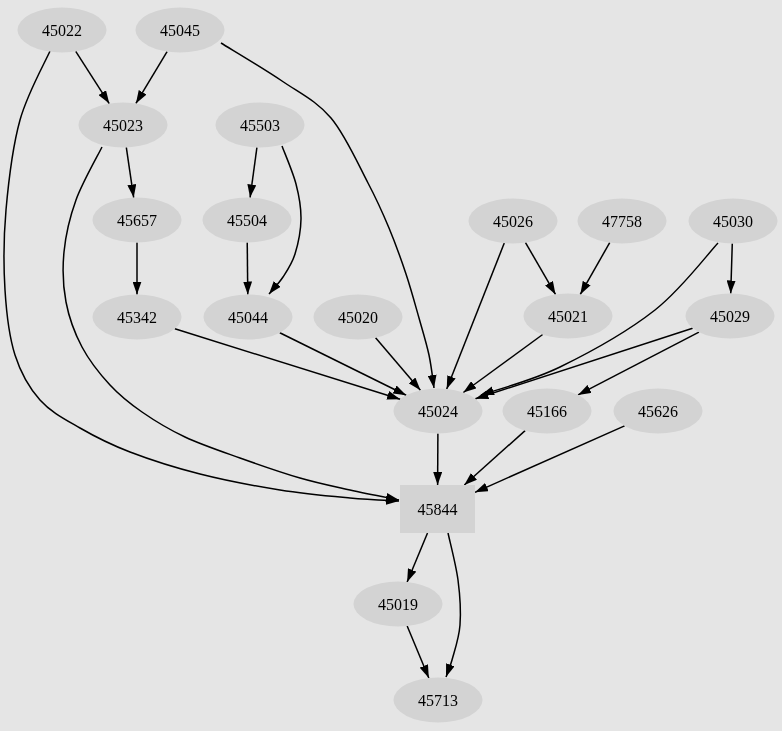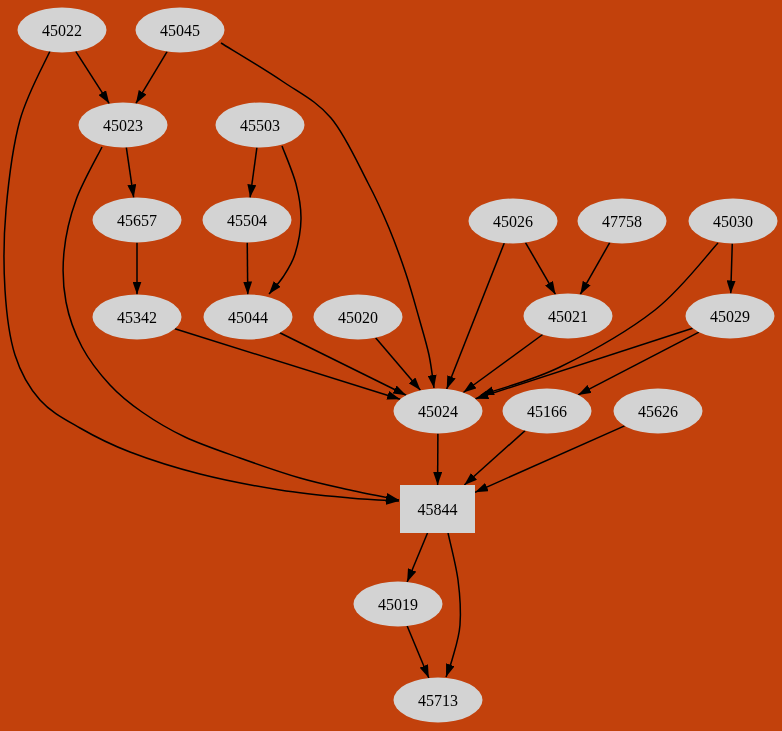--- a/index.html
+++ b/index.html
@@ -4,21 +4,21 @@
 <style>
   html, body {
     margin: 0;
     padding: 0;
     background: #ffffff;
   }
   #stage {
     position: relative;
     width: 782px;
     height: 731px;
-    background: #c2410c;
+    background: #e5e5e5;
     overflow: hidden;
   }
   #graph-svg {
     display: block;
     width: 782px;
     height: 731px;
   }
   .node-label {
     font-family: "Liberation Serif", "DejaVu Serif", serif;
     font-size: 16px;

